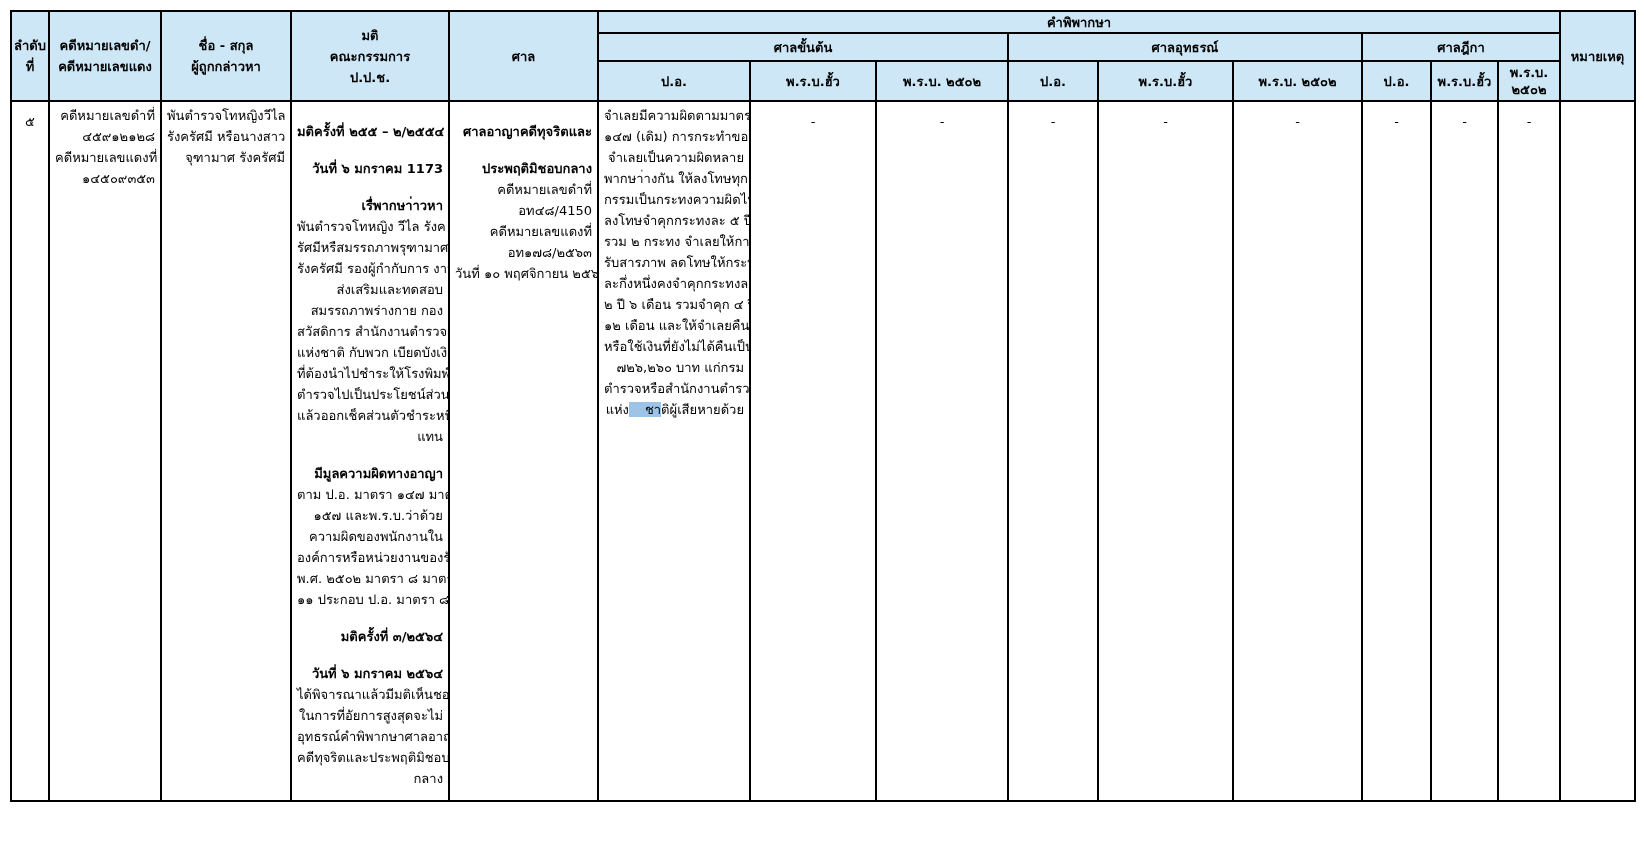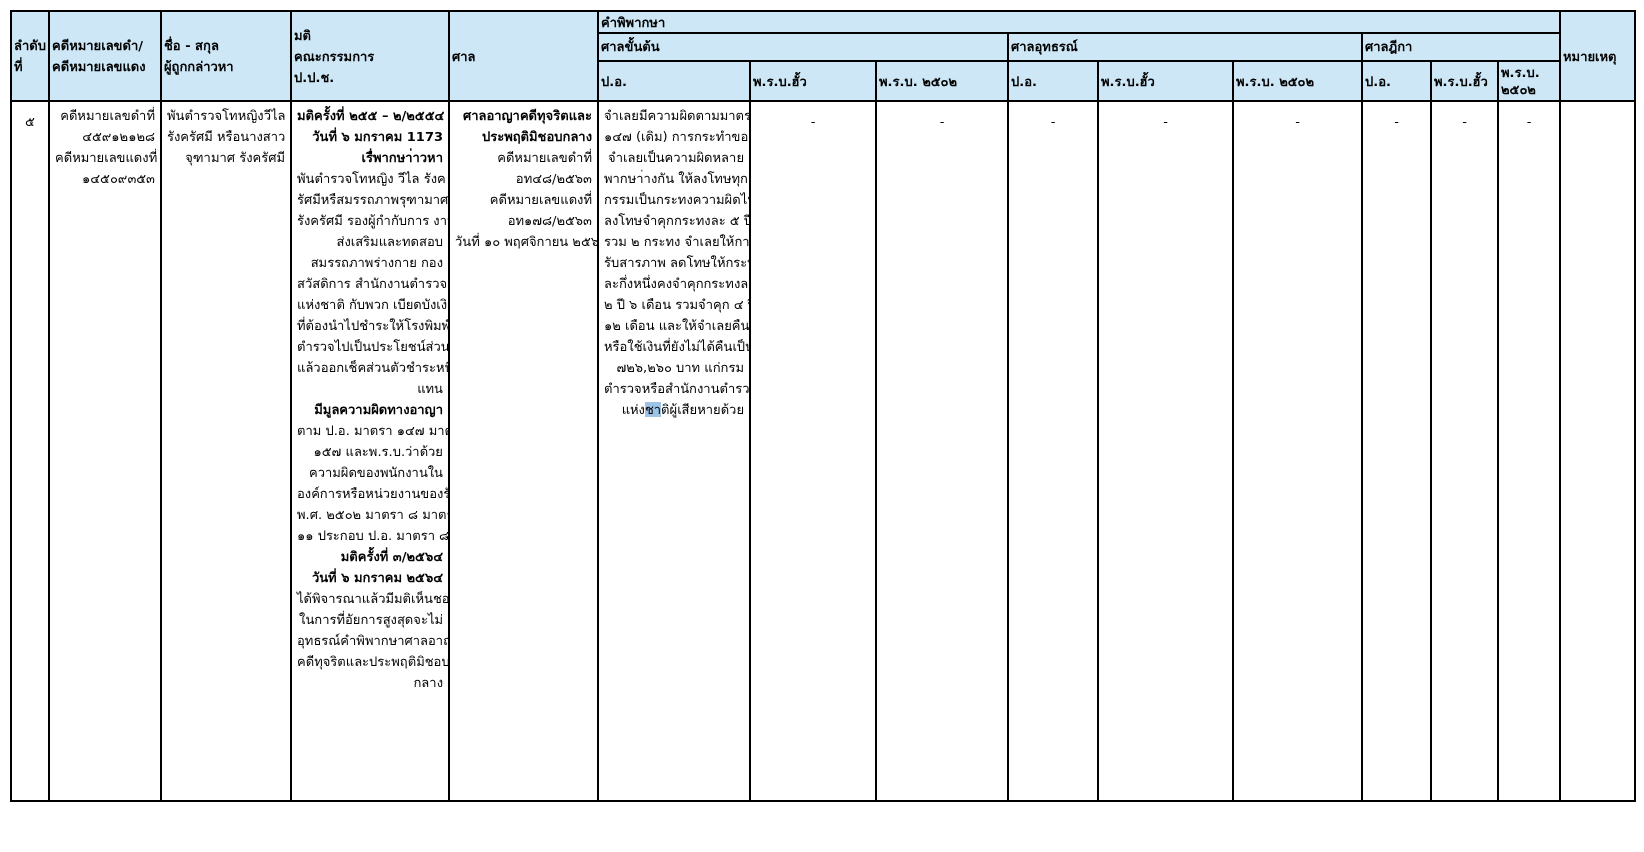--- a/index.html
+++ b/index.html
@@ -21,40 +21,40 @@
   }
   .case-table th,.case-table td{
     border:2px solid var(--border-col);
     overflow:hidden;
     font-size:13px;
     text-align:right;
   }
   .case-table thead th{
     background:var(--header-bg);
     font-weight:bold;
-    text-align:left;
+    text-align:center;
     vertical-align:middle;
     padding:1px 2px;
     line-height:17px;
   }
   tr.h-band1{height:22px;}
-  tr.h-band2{height:28px;font-family:Liberation Mono, monospace;}
+  tr.h-band2{height:28px;}
   tr.h-band3{height:40px;}
   tr.body-row{height:700px;}
   .case-table td{
     vertical-align:top;
     padding:3px 5px;
     background:#fff;
   }
   .ln{
     line-height:21px;
     white-space:nowrap;
   }
-  .ln.b{font-weight:bold;}
-  .mark{background:var(--highlight);}
+  .ln.b{font-weight:bold;margin-top:16px;}
+  .mark{background:var(--highlight);padding-left:16px;}
   td.num-cell{text-align:center;padding-top:9px;}
   td.dash-cell{text-align:center;padding-top:12px;font-size:13px;}
 </style>
 </head>
 <body>
 
 <table class="case-table">
   <colgroup>
     <col style="width:38px">
       <col style="width:112px">
@@ -153,21 +153,21 @@
           <div class="ln">ได้พิจารณาแล้วมีมติเห็นชอบ</div>
           <div class="ln">ในการที่อัยการสูงสุดจะไม่</div>
           <div class="ln">อุทธรณ์คำพิพากษาศาลอาญา</div>
           <div class="ln">คดีทุจริตและประพฤติมิชอบ</div>
           <div class="ln">กลาง</div>
         </td>
       <td>
           <div class="ln b">ศาลอาญาคดีทุจริตและ</div>
           <div class="ln b">ประพฤติมิชอบกลาง</div>
           <div class="ln">คดีหมายเลขดำที่</div>
-          <div class="ln">อท๔๘/๒๕๖๓</div>
+          <div class="ln">อท๔๘/4150</div>
           <div class="ln">คดีหมายเลขแดงที่</div>
           <div class="ln">อท๑๗๘/๒๕๖๓</div>
           <div class="ln">วันที่ ๑๐ พฤศจิกายน ๒๕๖๓</div>
         </td>
       <td>
           <div class="ln">จำเลยมีความผิดตามมาตรา</div>
           <div class="ln">๑๔๗ (เดิม) การกระทำของ</div>
           <div class="ln">จำเลยเป็นความผิดหลาย</div>
           <div class="ln">พากษา่างกัน ให้ลงโทษทุก</div>
           <div class="ln">กรรมเป็นกระทงความผิดไป</div>

